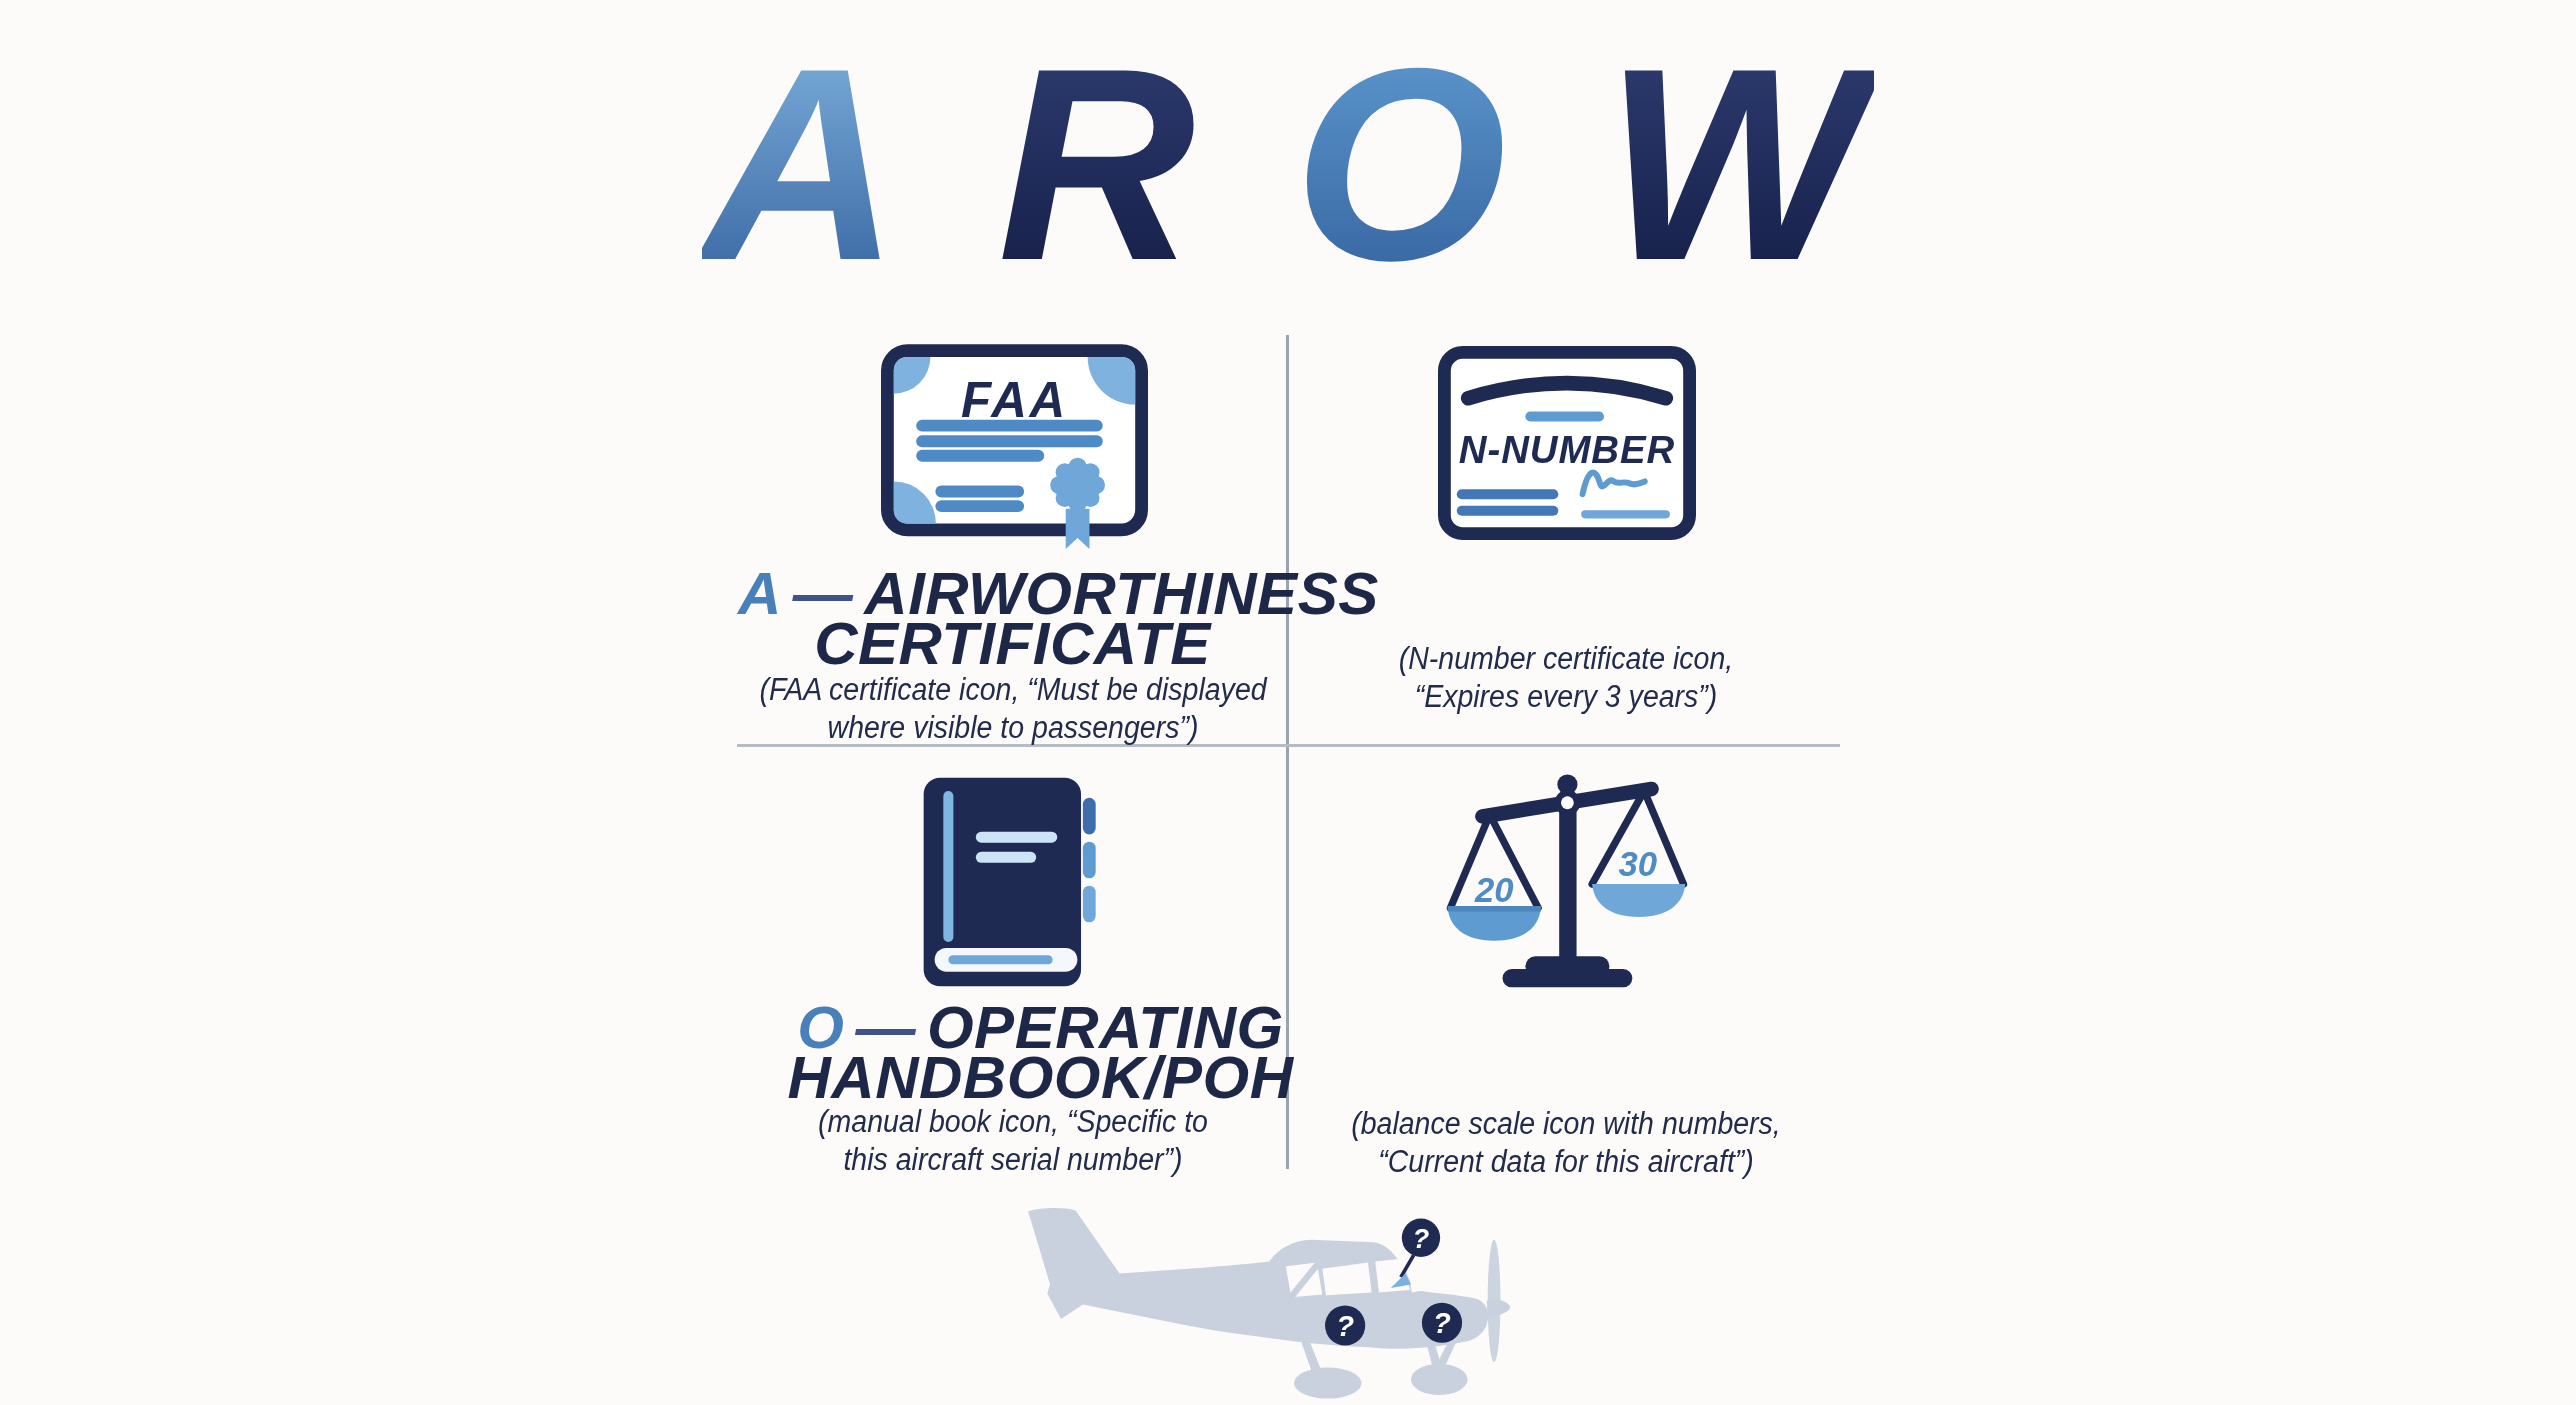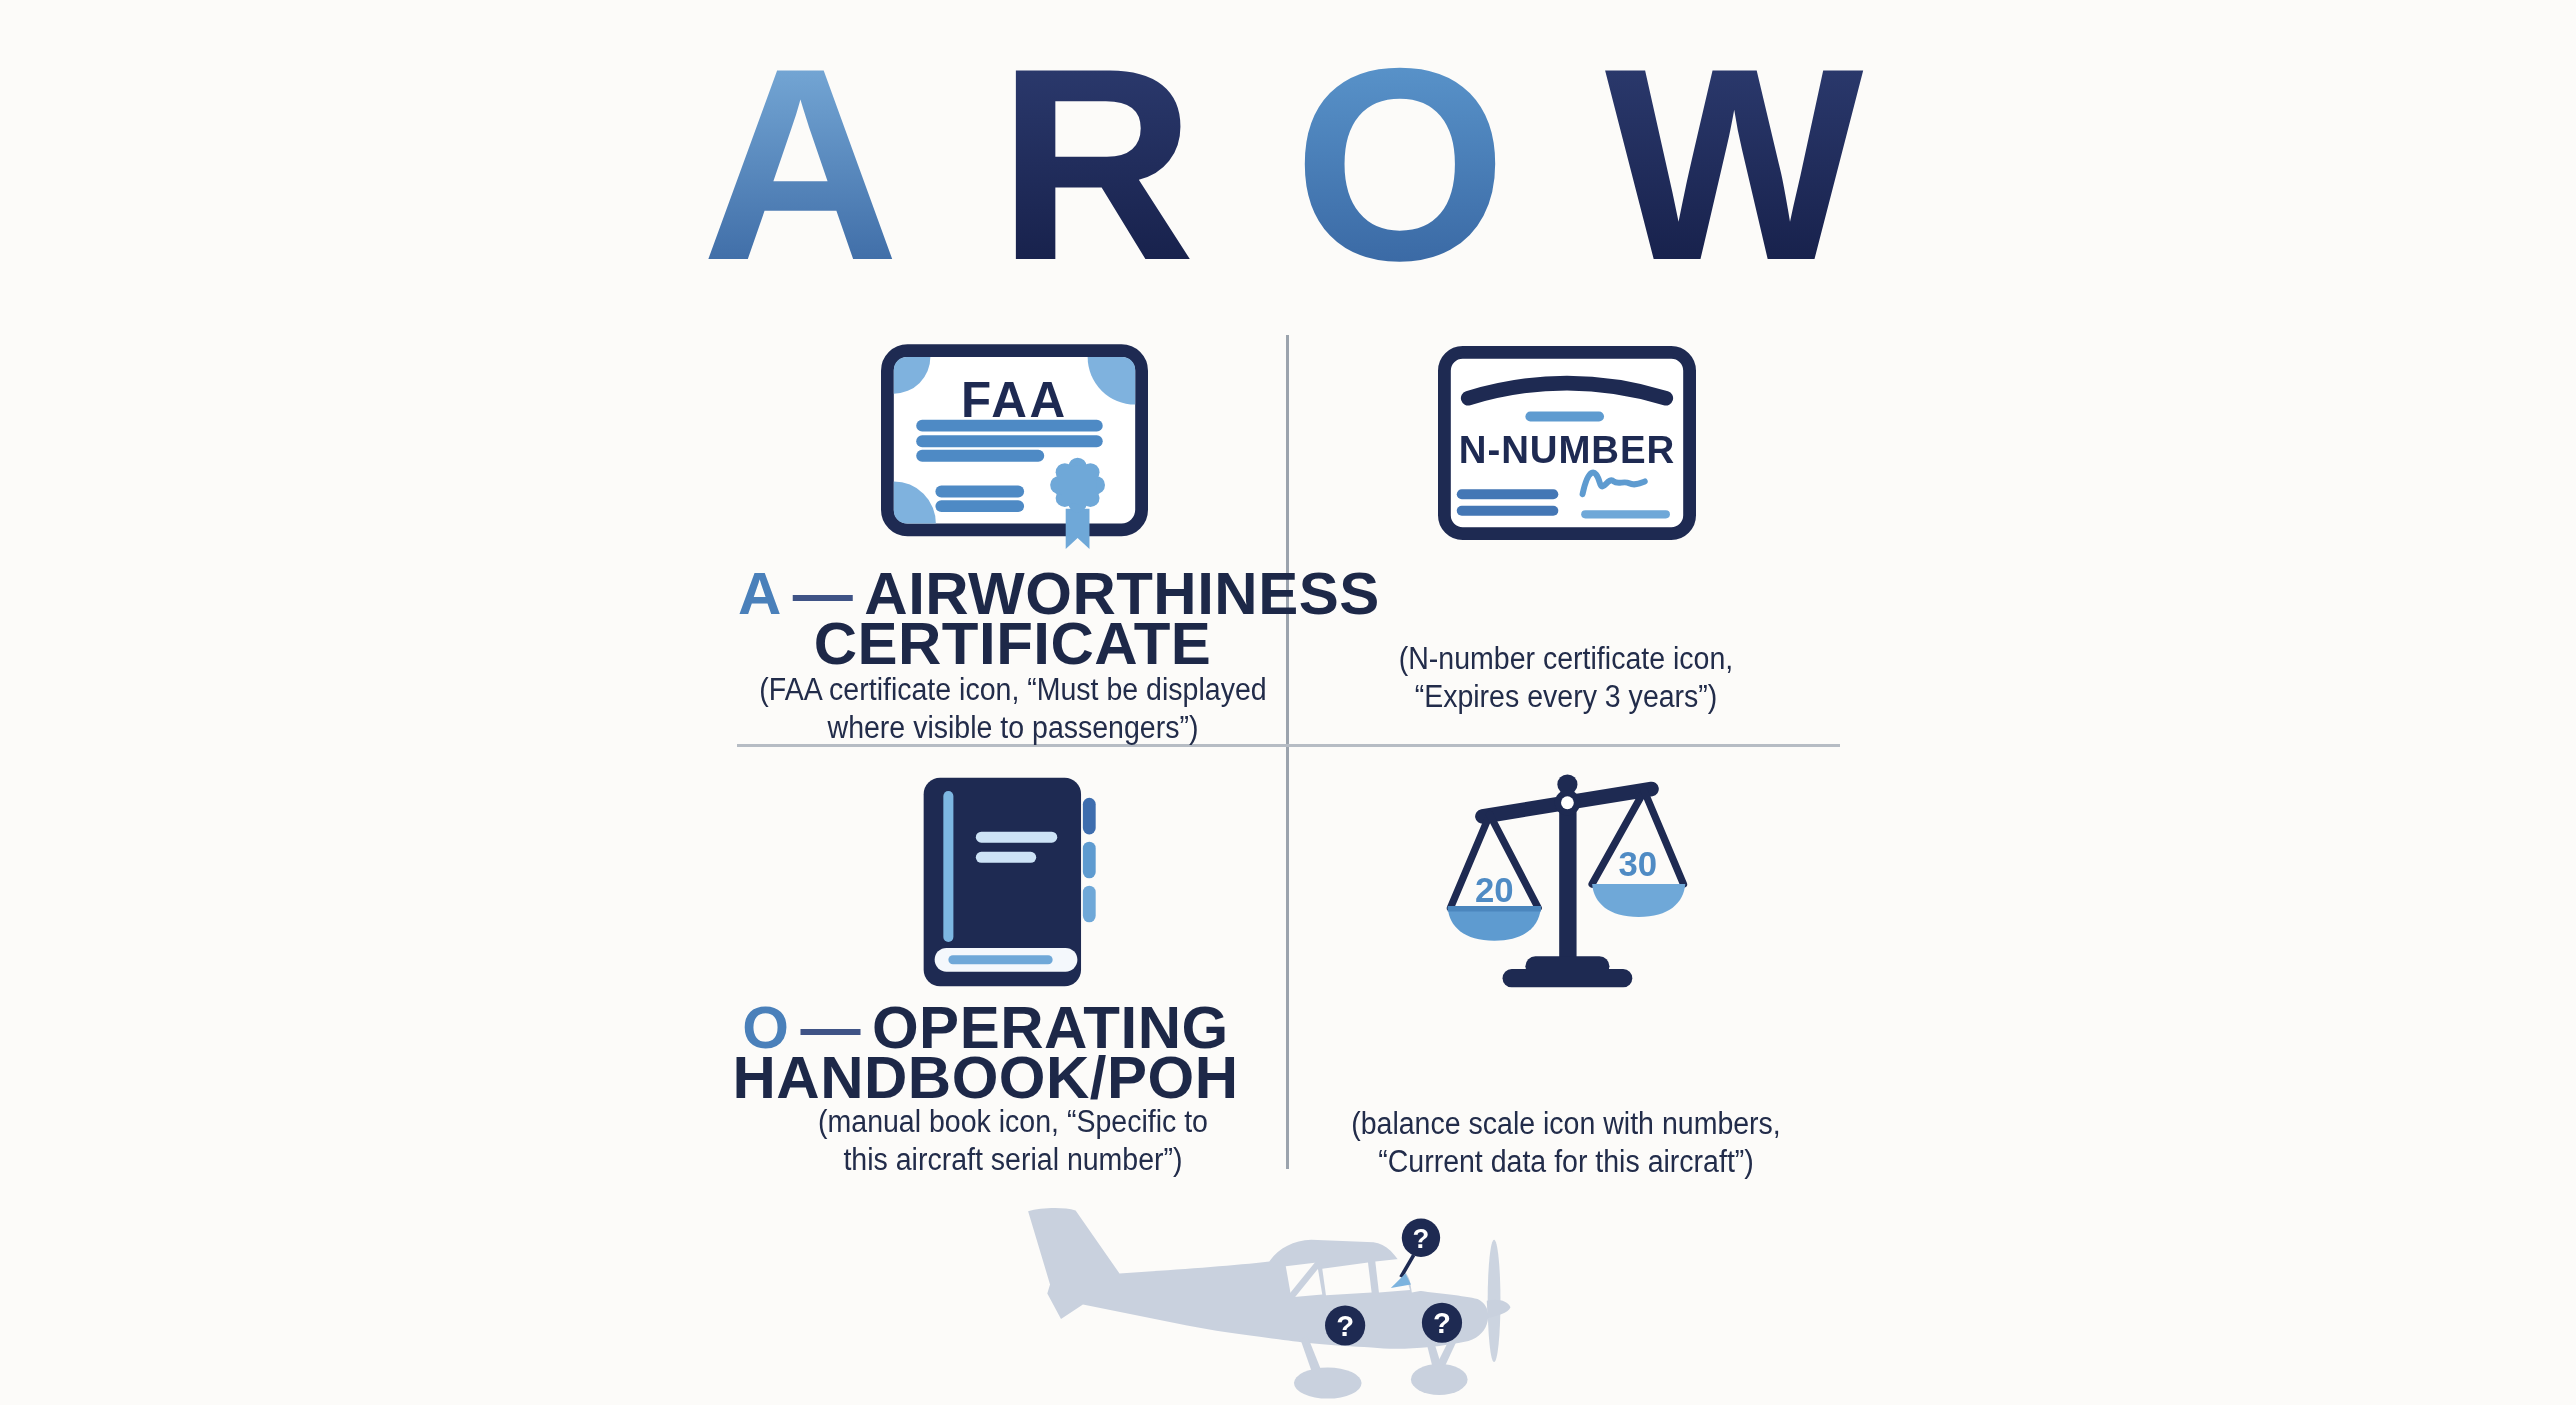--- a/index.html
+++ b/index.html
@@ -1,19 +1,20 @@
 <!DOCTYPE html>
 <html style="font-size:14.6px"><head>
 <meta charset="utf-8">
 <style>
   html,body { margin:0; padding:0; }
   #canvas {
     position:relative; width:2576px; height:1405px;
     background:#fcfbf9; overflow:hidden;
     font-family:"Liberation Sans", sans-serif;
+    font-style:italic;
   }
   
   .arow {
     position:absolute; top:27.4px; left:0; width:100%;
     text-align:center; font-size:274px; font-weight:bold;
     line-height:1; letter-spacing:11px; user-select:none;
   }
   .arow span {
     display:inline-block;
     -webkit-background-clip:text; background-clip:text;
@@ -35,21 +36,21 @@
   .q-dash   { color:#3f5386; padding:0 11px; }
   .q-sub {
     position:absolute; width:604px; text-align:center;
     font-size:31px; line-height:38px; color:#222c4a;
     transform:scaleX(0.92); transform-origin:50% 0;
   }
   .q0-title { left:738px;  top:569px;  }
   .q0-sub   { left:711px;  top:671px;  }
   .q1-title { left:1292px; top:582px;  }
   .q1-sub   { left:1264px; top:640px;  }
-  .q2-title { left:711px;  top:1003px;text-align:center; }
+  .q2-title { left:766px;  top:1003px;text-align:center; }
   .q2-sub   { left:711px;  top:1103px; }
   .q3-title { left:1273px; top:1043px; width:585px; }
   .q3-sub   { left:1264px; top:1105px; }
   .icon-abs { position:absolute; }
   svg text { font-family:"Liberation Sans", sans-serif; }
 </style>
 </head>
 <body>
 
 <div id="canvas">

